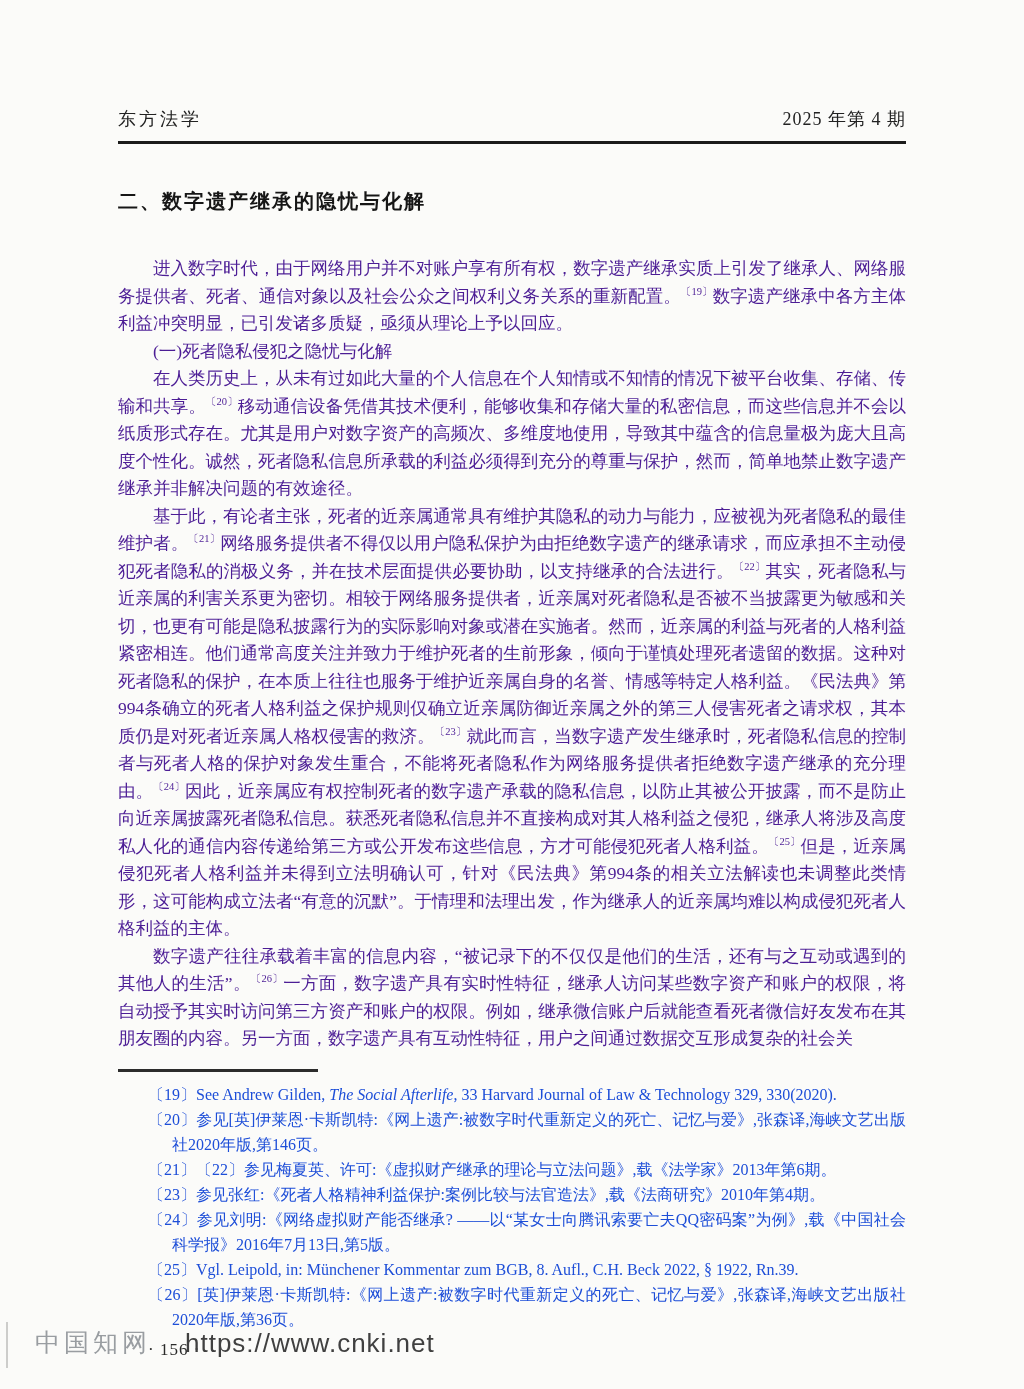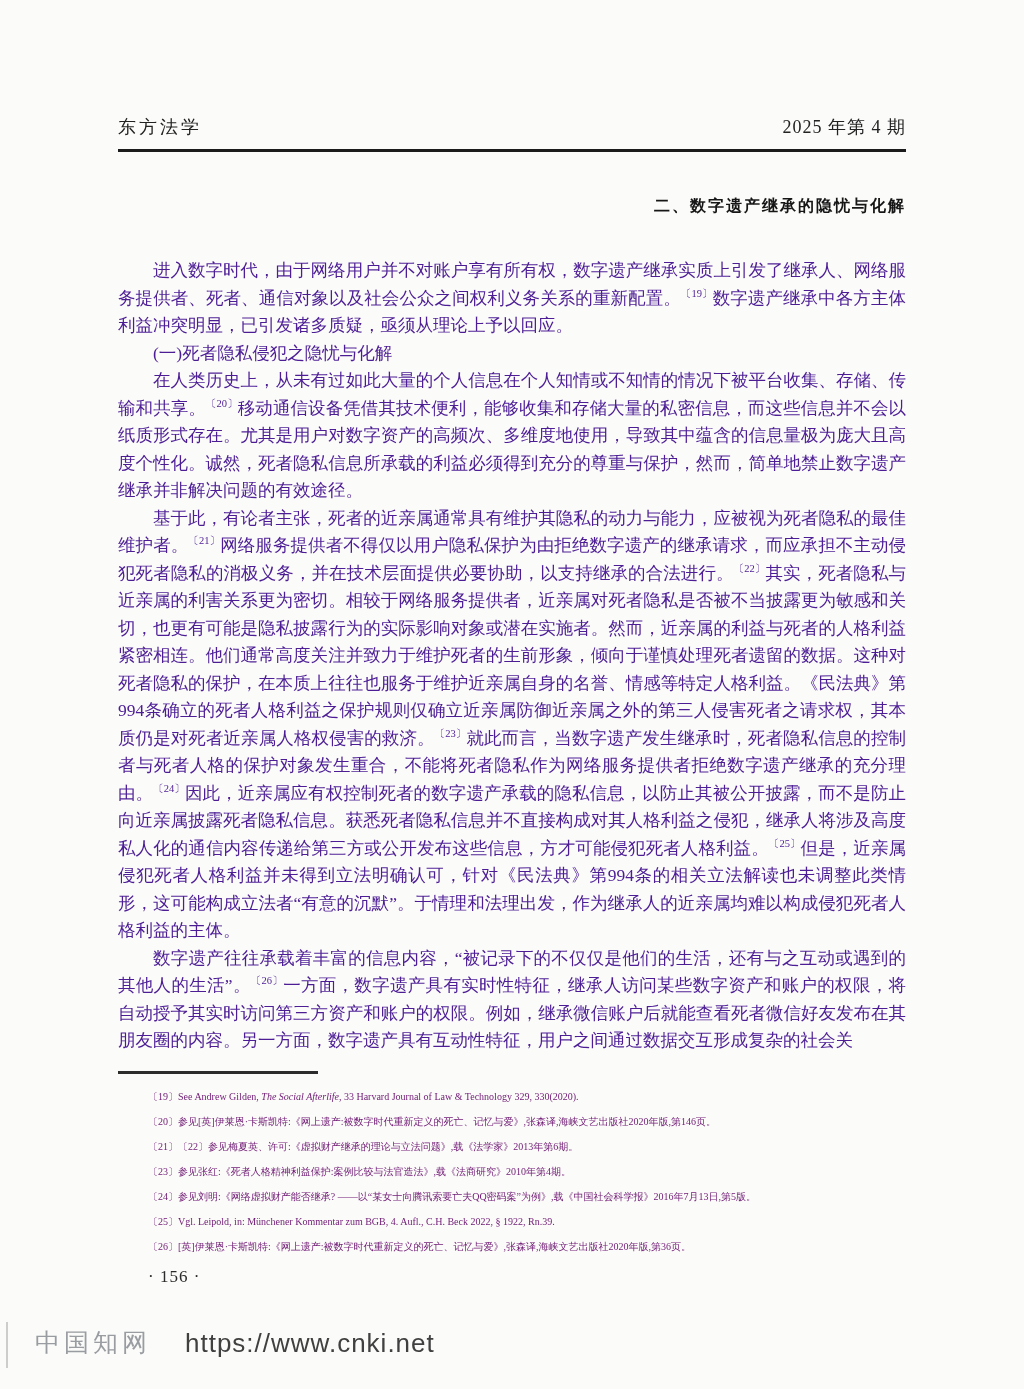--- a/index.html
+++ b/index.html
@@ -2,38 +2,38 @@
 <html lang="zh"><head>
 <meta charset="utf-8">
 <style>
   html,body{margin:0;padding:0;background:#e8e8e6;}
   .page{
     position:relative;
     width:1024px;height:1389px;
     margin:0 auto;
     background:#fbfbf9;
     box-sizing:border-box;
-    padding:8px 118px;
+    padding:0 118px;
     overflow:hidden;
     font-family:"Liberation Serif","DejaVu Serif",serif;
     color:#1d1d1d;
   }
   .page-header{
     margin-top:106px;
     display:flex;justify-content:space-between;align-items:flex-end;
     font-size:18px;line-height:26px;color:#222;
   }
   .journal-name{letter-spacing:3px;}
   .issue-label{letter-spacing:1px;text-align:right;}
   .header-rule{margin-top:9px;border-top:3px solid #1b1b1b;}
   .section-title{
     margin:44px 0 0 0;
-    text-align:right;
+    text-align:left;
     font-family:"Liberation Sans","DejaVu Sans",sans-serif;
-    font-size:16px;font-weight:700;letter-spacing:2px;
+    font-size:20px;font-weight:700;letter-spacing:2px;
     color:#161616;
   }
   .article-body{
     margin-top:40px;
     font-size:17.5px;line-height:27.5px;
     text-align:justify;
     color:#4c1d95;
   }
   .article-body p{margin:0;text-indent:2em;}
   .article-body sup{
@@ -42,22 +42,22 @@
     line-height:0;
     letter-spacing:0;
   }
   .fn-sep{
     margin-top:16px;
     width:200px;
     border-top:3px solid #2c2c2c;
   }
   .footnotes{
     margin-top:10px;
-    font-size:10px;line-height:25px;
-    color:#701a75;
+    font-size:16px;line-height:25px;
+    color:#1d4ed8;
   }
   .footnotes p{
     margin:0 0 0 30px;
     padding-left:24px;
     text-indent:-24px;
     text-align:justify;
   }
   .footnotes p em{font-style:italic;}
   .page-number{
     margin:8px 0 0 30px;
@@ -99,21 +99,21 @@
     </main>
 
   <div class="fn-sep"></div>
 
   <section class="footnotes" id="footnotes-container">
       <p class="footnote fn-en"><span>〔19〕See Andrew Gilden, </span><em>The Social Afterlife</em><span>, 33 Harvard Journal of Law &amp; Technology 329, 330(2020).</span></p>
       <p class="footnote"><span>〔20〕参见[英]伊莱恩·卡斯凯特:《网上遗产:被数字时代重新定义的死亡、记忆与爱》,张森译,海峡文艺出版社2020年版,第146页。</span></p>
       <p class="footnote"><span>〔21〕〔22〕参见梅夏英、许可:《虚拟财产继承的理论与立法问题》,载《法学家》2013年第6期。</span></p>
       <p class="footnote"><span>〔23〕参见张红:《死者人格精神利益保护:案例比较与法官造法》,载《法商研究》2010年第4期。</span></p>
       <p class="footnote"><span>〔24〕参见刘明:《网络虚拟财产能否继承? ——以“某女士向腾讯索要亡夫QQ密码案”为例》,载《中国社会科学报》2016年7月13日,第5版。</span></p>
-      <p class="footnote fn-en"><span>〔25〕Vgl. Leipold, in: Münchener Kommentar zum BGB, 4. Aufl., C.H. Beck 2022, § 1922, Rn.39.</span></p>
+      <p class="footnote fn-en"><span>〔25〕Vgl. Leipold, in: Münchener Kommentar zum BGB, 8. Aufl., C.H. Beck 2022, § 1922, Rn.39.</span></p>
       <p class="footnote"><span>〔26〕[英]伊莱恩·卡斯凯特:《网上遗产:被数字时代重新定义的死亡、记忆与爱》,张森译,海峡文艺出版社2020年版,第36页。</span></p>
     </section>
 
   <div class="page-number">· 156 ·</div>
 
   <span class="edge-tick"></span>
 
   <div class="watermark">
     <span class="wm-brand">中国知网</span>
     <span class="wm-url">https://www.cnki.net</span>

